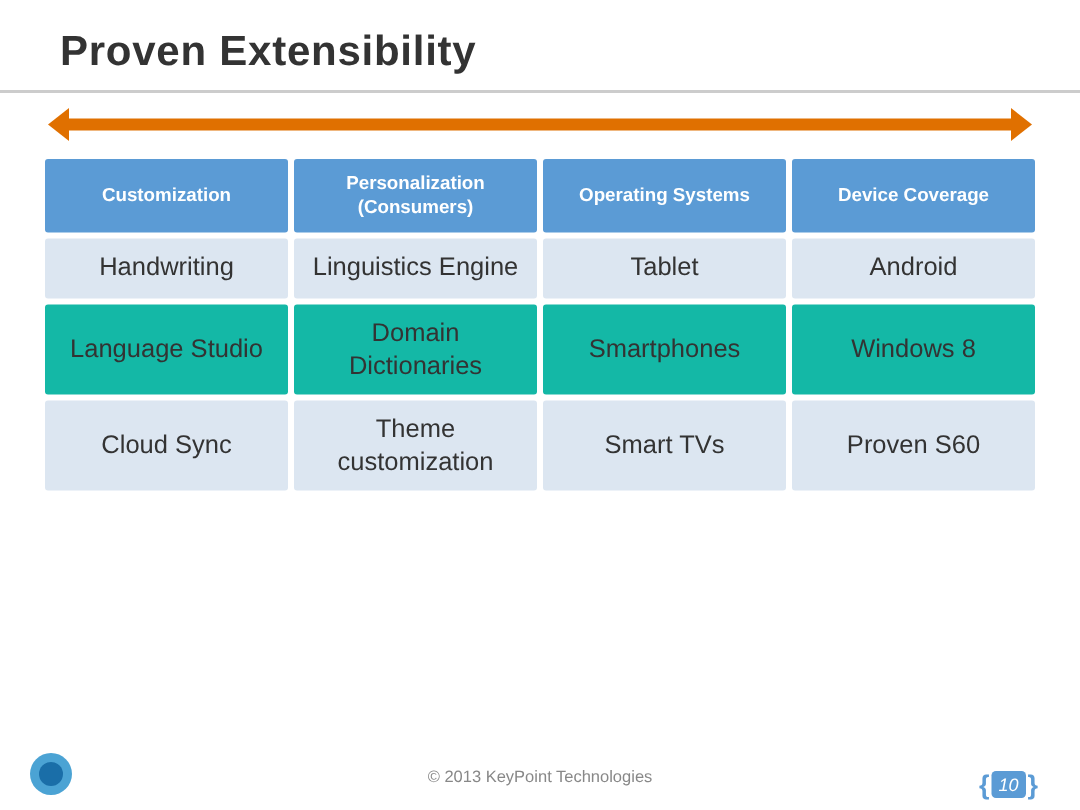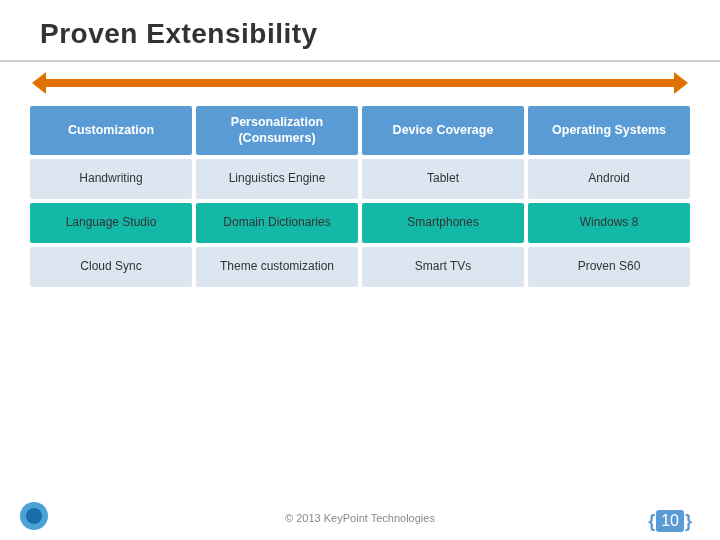--- a/index.html
+++ b/index.html
@@ -101,21 +101,21 @@
       display: grid;
       grid-template-columns: 1fr 1fr 1fr 1fr;
       gap: 4px;
       margin-bottom: 4px;
     }
 
     .grid-cell {
       background: #dce6f1;
       text-align: center;
       padding: 8px 6px;
-      font-size: 12px;
+      font-size: 17px;
       color: #333333;
       border-radius: 2px;
       min-height: 40px;
       display: flex;
       align-items: center;
       justify-content: center;
       line-height: 1.3;
     }
 
     .grid-cell.alt {
@@ -172,26 +172,27 @@
     }
 
     .page-num-bracket {
       font-size: 18px;
       color: #5b9bd5;
       font-weight: bold;
       line-height: 1;
     }
 
     .page-num {
-      font-size: 16px;
+      font-size: 12px;
       color: white;
       background: #5b9bd5;
       padding: 2px 5px;
       margin: 0 1px;
       border-radius: 3px;
+      font-style: italic;
     }
   </style>
 </head>
 <body>
 
 <div class="slide">
 
   <div class="title-area">
     <h1 class="title-text">Proven Extensibility</h1>
   </div>
@@ -203,24 +204,24 @@
   <div class="grid-container">
 
     <div class="grid-header">
       <div class="header-cell">
         <span>Customization</span>
       </div>
       <div class="header-cell">
         <span>Personalization (Consumers)</span>
       </div>
       <div class="header-cell">
+        <span>Operating Systems</span>
+      </div>
+      <div class="header-cell">
         <span>Device Coverage</span>
-      </div>
-      <div class="header-cell">
-        <span>Operating Systems</span>
       </div>
     </div>
 
     <div class="grid-row">
       <div class="grid-cell">Handwriting</div>
       <div class="grid-cell">Linguistics Engine</div>
       <div class="grid-cell">Tablet</div>
       <div class="grid-cell">Android</div>
     </div>
 

